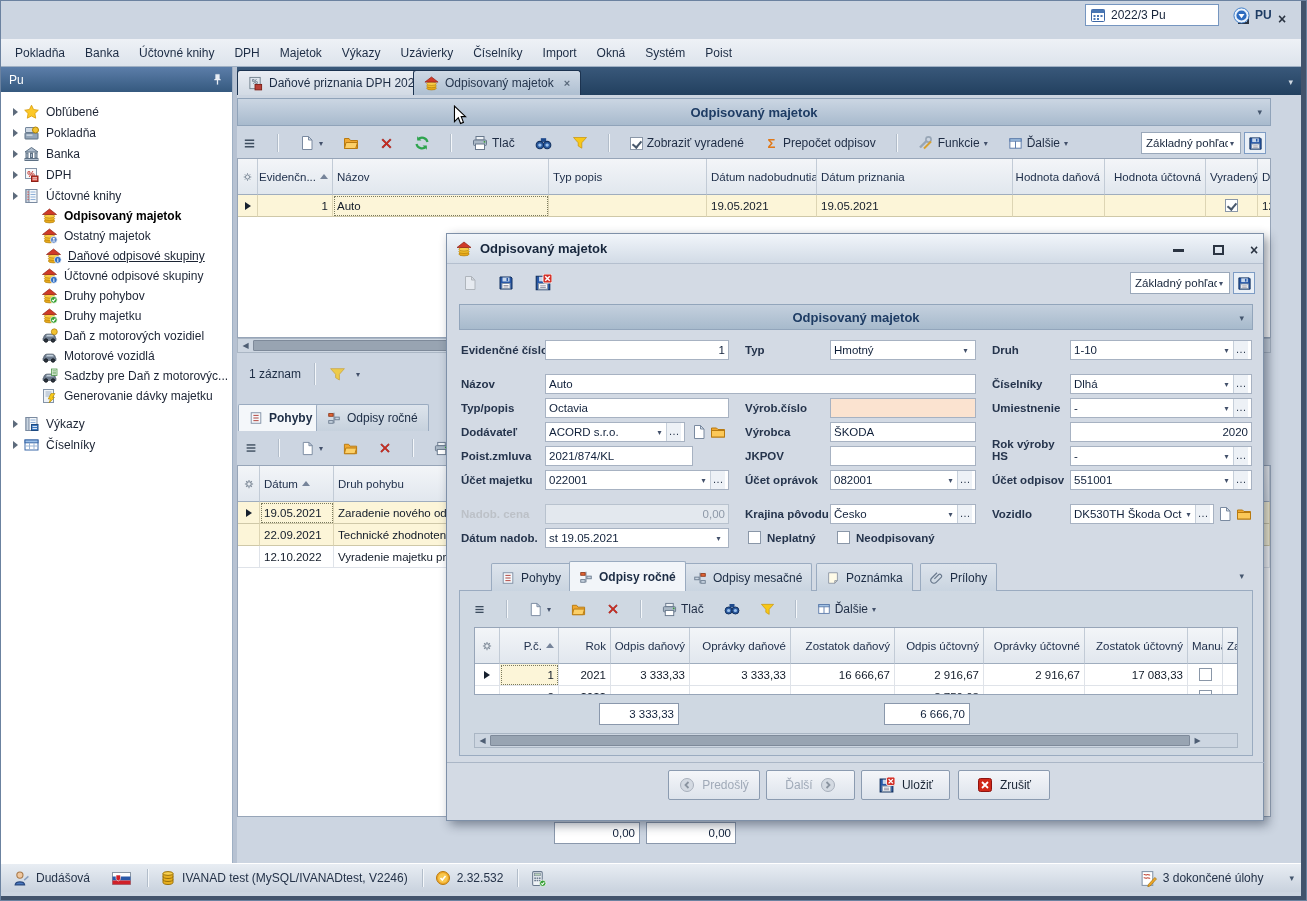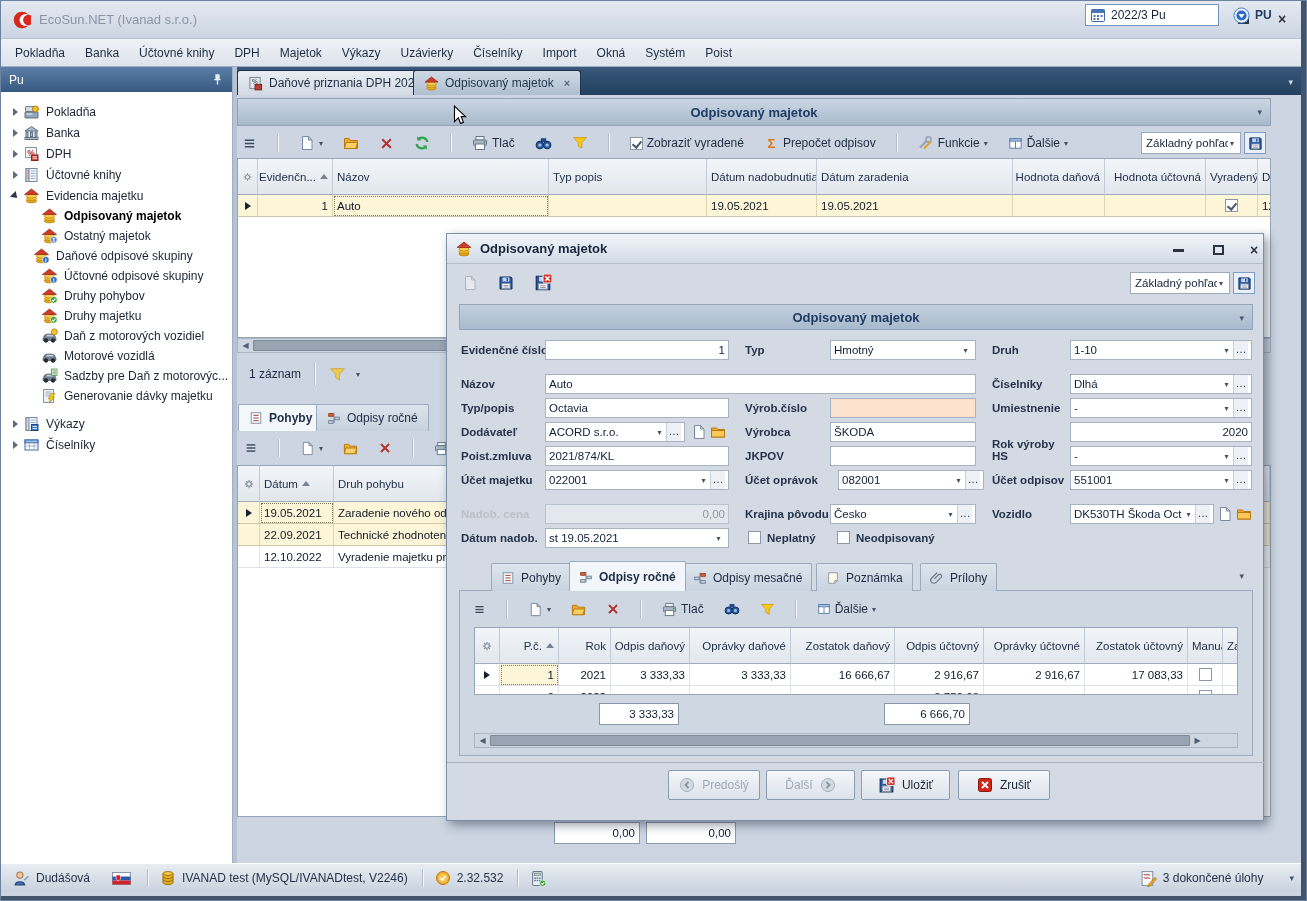--- a/index.html
+++ b/index.html
@@ -116,30 +116,20 @@
   .frame-bottom{position:absolute;left:0;top:895px;width:1307px;height:6px;background:#42536c;}
   .frame-right{position:absolute;left:1300px;top:0;width:7px;height:901px;background:#42536c;}
   .dim{opacity:.45;filter:grayscale(.8);}
   .cursor{position:absolute;z-index:100;}
 </style>
 </head>
 <body>
 
 <div class="window">
 
-  <div class="titlebar">
-    <span class="ic" style="width:18px;height:18px;margin-left:12px">
-        <svg viewBox="0 0 16 16">
-          <circle cx="8" cy="8" r="7.4" fill="#d8281e"></circle>
-          <circle cx="11.2" cy="8" r="5.4" fill="#fff"></circle>
-          <circle cx="13.6" cy="8" r="4.6" fill="#d8281e"></circle>
-        </svg>
-      </span>
-    <span class="app-title">EcoSun.NET  (Ivanad s.r.o.)</span>
-  </div>
   <div class="wctl" style="left:1185px">
       <span class="minbar"></span>
     </div>
   <div class="wctl" style="left:1227px">
       <span class="maxbox"></span>
     </div>
   <div class="wctl" style="left:1266px">
       <span class="xg">×</span>
     </div>
 
@@ -197,20 +187,31 @@
           </svg>
         </span>
     </div>
     <div class="tree" id="tree">
         <div class="tree-row" style="padding-left: 6px;">
           <span class="arrow">
             <span class="tri-r"></span>
           </span>
           <span class="ticon ic">
             <svg viewBox="0 0 16 16">
+              <path d="M8 1.2l2.1 4.3 4.7.7-3.4 3.3.8 4.7L8 12l-4.2 2.2.8-4.7L1.2 6.2l4.7-.7z" fill="#fcc828" stroke="#d79a06" stroke-width=".8"></path>
+            </svg>
+          </span>
+          <span class="lab">Obľúbené</span>
+        </div>
+        <div class="tree-row" style="padding-left: 6px;">
+          <span class="arrow">
+            <span class="tri-r"></span>
+          </span>
+          <span class="ticon ic">
+            <svg viewBox="0 0 16 16">
               <rect x="2" y="2.5" width="9" height="5" rx=".5" fill="#cfd9e4" stroke="#75879c"></rect>
               <rect x="1.5" y="8" width="13" height="6" rx=".5" fill="#93a5b8" stroke="#5d7084"></rect>
               <circle cx="12" cy="5" r="3" fill="#f2c230" stroke="#b08404"></circle>
               <rect x="3" y="9.5" width="6" height="1.2" fill="#dce5ee"></rect>
             </svg>
           </span>
           <span class="lab">Pokladňa</span>
         </div>
         <div class="tree-row" style="padding-left: 6px;">
           <span class="arrow">
@@ -259,34 +260,20 @@
               <g fill="#d85048">
                 <rect x="4" y="3.4" width="1.2" height="1.2"></rect>
                 <rect x="4" y="5.9" width="1.2" height="1.2"></rect>
                 <rect x="4" y="8.4" width="1.2" height="1.2"></rect>
                 <rect x="4" y="10.9" width="1.2" height="1.2"></rect>
               </g>
             </svg>
           </span>
           <span class="lab">Účtovné knihy</span>
         </div>
-        <div class="tree-row" style="padding-left: 6px;">
-          <span class="arrow">
-            <span class="tri-d"></span>
-          </span>
-          <span class="ticon ic">
-            <svg viewBox="0 0 16 16">
-              <ellipse cx="8" cy="13" rx="5.2" ry="1.9" fill="#e8a81a" stroke="#a87808" stroke-width=".6"></ellipse>
-              <ellipse cx="8" cy="10.6" rx="5.2" ry="1.9" fill="#f2bc2a" stroke="#a87808" stroke-width=".6"></ellipse>
-              <ellipse cx="8" cy="8.2" rx="5.2" ry="1.9" fill="#f8cc48" stroke="#a87808" stroke-width=".6"></ellipse>
-              <path d="M1 6.5L8 1l7 5.5z" fill="#d03a28" stroke="#8e1f12" stroke-width=".7"></path>
-            </svg>
-          </span>
-          <span class="lab">Evidencia majetku</span>
-        </div>
         <div class="tree-row child selected" style="padding-left: 40px;">
           <span class="ticon ic">
             <svg viewBox="0 0 16 16">
               <ellipse cx="8" cy="13" rx="5.2" ry="1.9" fill="#e8a81a" stroke="#a87808" stroke-width=".6"></ellipse>
               <ellipse cx="8" cy="10.6" rx="5.2" ry="1.9" fill="#f2bc2a" stroke="#a87808" stroke-width=".6"></ellipse>
               <ellipse cx="8" cy="8.2" rx="5.2" ry="1.9" fill="#f8cc48" stroke="#a87808" stroke-width=".6"></ellipse>
               <path d="M1 6.5L8 1l7 5.5z" fill="#d03a28" stroke="#8e1f12" stroke-width=".7"></path>
             </svg>
           </span>
           <span class="lab">Odpisovaný majetok</span>
@@ -298,21 +285,21 @@
               <ellipse cx="8" cy="10.6" rx="5.2" ry="1.9" fill="#f2bc2a" stroke="#a87808" stroke-width=".6"></ellipse>
               <ellipse cx="8" cy="8.2" rx="5.2" ry="1.9" fill="#f8cc48" stroke="#a87808" stroke-width=".6"></ellipse>
               <path d="M1 6.5L8 1l7 5.5z" fill="#d03a28" stroke="#8e1f12" stroke-width=".7"></path>
               <circle cx="12.3" cy="11.8" r="3.4" fill="#5c86c8" stroke="#fff" stroke-width=".7"></circle>
               <circle cx="12.3" cy="10.8" r="1" fill="#fff"></circle>
               <path d="M10.6 13.5c.3-1.3 3.1-1.3 3.4 0z" fill="#fff"></path>
             </svg>
           </span>
           <span class="lab">Ostatný majetok</span>
         </div>
-        <div class="tree-row child" style="padding-left: 32px;">
+        <div class="tree-row child" style="padding-left: 44px; text-decoration: underline;">
           <span class="ticon ic">
             <svg viewBox="0 0 16 16">
               <ellipse cx="8" cy="13" rx="5.2" ry="1.9" fill="#e8a81a" stroke="#a87808" stroke-width=".6"></ellipse>
               <ellipse cx="8" cy="10.6" rx="5.2" ry="1.9" fill="#f2bc2a" stroke="#a87808" stroke-width=".6"></ellipse>
               <ellipse cx="8" cy="8.2" rx="5.2" ry="1.9" fill="#f8cc48" stroke="#a87808" stroke-width=".6"></ellipse>
               <path d="M1 6.5L8 1l7 5.5z" fill="#d03a28" stroke="#8e1f12" stroke-width=".7"></path>
               <circle cx="12.3" cy="11.8" r="3.4" fill="#2f6fc4" stroke="#fff" stroke-width=".7"></circle>
               <text x="12.3" y="14" font-size="6" font-weight="bold" fill="#fff" text-anchor="middle">i</text>
             </svg>
           </span>
@@ -645,21 +632,21 @@
         <div class="gh" style="width: 216px; flex: 0 0 216px;">
           <span>Názov</span>
         </div>
         <div class="gh" style="width: 158px; flex: 0 0 158px;">
           <span>Typ popis</span>
         </div>
         <div class="gh" style="width: 110px; flex: 0 0 110px;">
           <span>Dátum nadobudnutia</span>
         </div>
         <div class="gh" style="width: 196px; flex: 0 0 196px;">
-          <span>Dátum zaradenia</span>
+          <span>Dátum priznania</span>
         </div>
         <div class="gh ra" style="width: 92px; flex: 0 0 92px;">
           <span>Hodnota daňová</span>
         </div>
         <div class="gh ra" style="width: 101px; flex: 0 0 101px;">
           <span>Hodnota účtovná</span>
         </div>
         <div class="gh" style="width: 52px; flex: 0 0 52px;">
           <span>Vyradený</span>
         </div>
@@ -961,42 +948,42 @@
     <div class="lbl" style="left:298px;top:188px">Výrobca</div>
     <div class="fld" style="left:383px;top:188px;width:146px">
         <span class="val">ŠKODA</span>
       </div>
     <div class="lbl" style="left:545px;top:200px">Rok výroby</div>
     <div class="fld ra" style="left:623px;top:188px;width:182px">
         <span class="val">2020</span>
       </div>
 
     <div class="lbl" style="left:14px;top:212px">Poist.zmluva</div>
-    <div class="fld" style="left:98px;top:212px;width:184px">
+    <div class="fld" style="left:98px;top:212px;width:148px">
         <span class="val">2021/874/KL</span>
       </div>
     <div class="lbl" style="left:298px;top:212px">JKPOV</div>
     <div class="fld" style="left:383px;top:212px;width:146px">
         <span class="val"></span>
       </div>
     <div class="lbl" style="left:545px;top:212px">HS</div>
     <div class="fld" style="left:623px;top:212px;width:182px">
         <span class="val">-</span>
         <span class="dd ddg"></span>
         <span class="ell ellg"></span>
       </div>
 
     <div class="lbl" style="left:14px;top:236px">Účet majetku</div>
     <div class="fld" style="left:98px;top:236px;width:184px">
         <span class="val">022001</span>
         <span class="dd ddg"></span>
         <span class="ell ellg"></span>
       </div>
     <div class="lbl" style="left:298px;top:236px">Účet oprávok</div>
-    <div class="fld" style="left:391px;top:236px;width:146px">
+    <div class="fld" style="left:383px;top:236px;width:146px">
         <span class="val">082001</span>
         <span class="dd ddg"></span>
         <span class="ell ellg"></span>
       </div>
     <div class="lbl" style="left:545px;top:236px">Účet odpisov</div>
     <div class="fld" style="left:623px;top:236px;width:182px">
         <span class="val">551001</span>
         <span class="dd ddg"></span>
         <span class="ell ellg"></span>
       </div>

